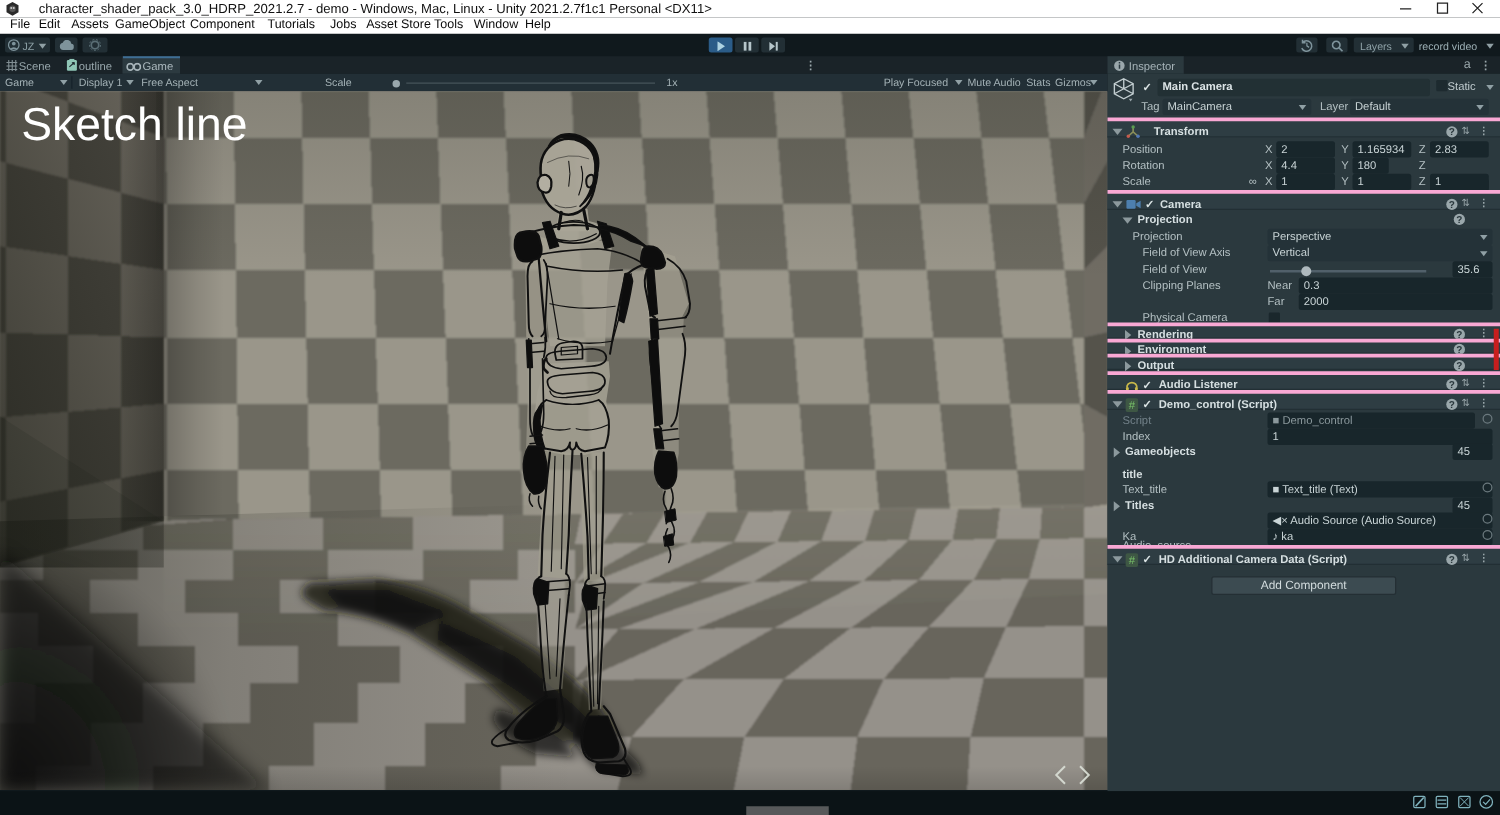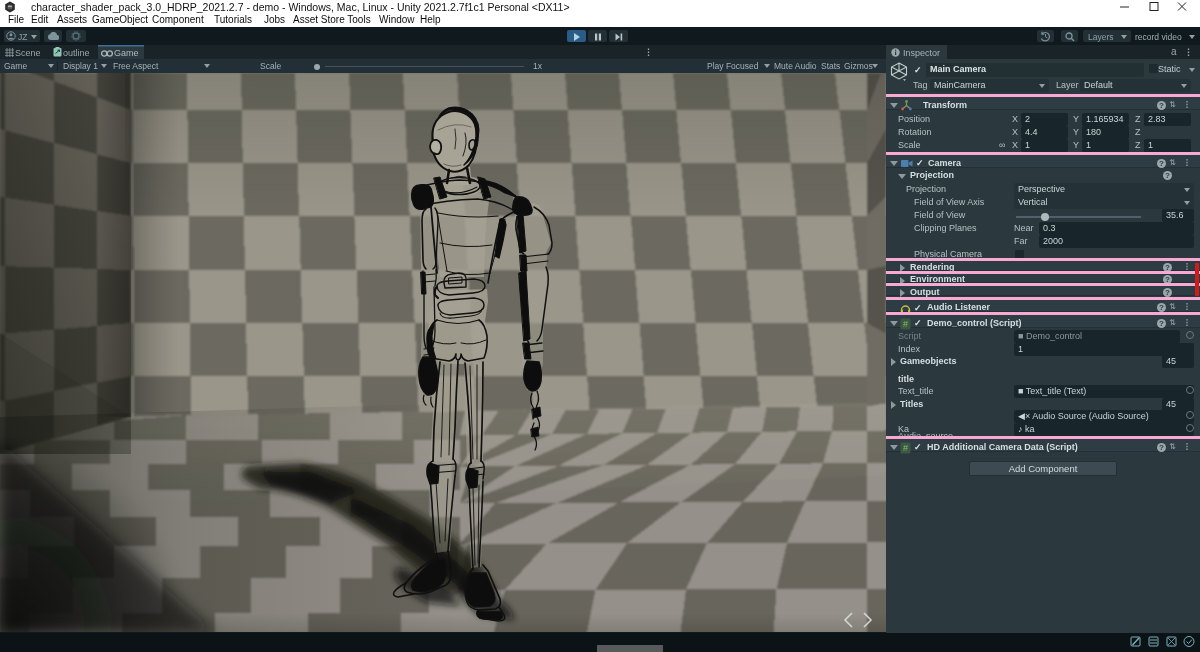--- a/index.html
+++ b/index.html
@@ -507,20 +507,21 @@
 <path d="M477 538 Q475 544 482 546 L499 547 Q505 546 501 539 Z" fill="#0d0d0d" stroke-width="1"></path>
 </g>
 
 <rect x="0" y="540" width="886" height="19" fill="url(#botdark)"></rect>
 
 <g stroke="#d7dcd3" stroke-width="1.6" fill="none" opacity="0.95">
 <path d="M852 540 l-7 7 l7 7"></path>
           <path d="M864 540 l7 7 l-7 7"></path>
 </g>
 </svg>
+<div id="sketchtext">Sketch line</div>
 </div>
 
 <div class="abs" id="inspector">
 
   <svg class="abs" style="left:4px;top:3px" width="18" height="20" viewBox="0 0 18 20">
         <path d="M9 1 L16.5 5 L16.5 13 L9 17 L1.5 13 L1.5 5 Z M9 1 L9 9 M9 9 L16.5 13 M9 9 L1.5 13 M1.5 5 L9 9 L16.5 5" fill="none" stroke="#c2cdd0" stroke-width="1.1"></path>
         <path d="M13 17 l3 0 l-1.5 2.2 z" fill="#9aa7ab"></path>
       </svg>
   <span class="check" style="left:28px;top:6px">✓</span>
   <div class="fld" style="left:40px;top:4px;width:218px;height:14px;background:#223034"><b style="color:#dce4e6">Main Camera</b></div>
@@ -550,21 +551,21 @@
   <span class="lbl" style="left:126px;top:55px">X</span>
       <div class="fld" style="left:135px;top:54px;width:47px;height:13px">2</div>
   <span class="lbl" style="left:187px;top:55px">Y</span>
       <div class="fld" style="left:196px;top:54px;width:47px;height:13px">1.165934</div>
   <span class="lbl" style="left:249px;top:55px">Z</span>
       <div class="fld" style="left:258px;top:54px;width:47px;height:13px">2.83</div>
   <span class="lbl" style="left:12px;top:68px">Rotation</span>
   <span class="lbl" style="left:126px;top:68px">X</span>
       <div class="fld" style="left:135px;top:67px;width:47px;height:13px">4.4</div>
   <span class="lbl" style="left:187px;top:68px">Y</span>
-      <div class="fld" style="left:196px;top:67px;width:47px;height:13px">180</div>
+      <div class="fld" style="left:196px;top:67px;width:29px;height:13px">180</div>
   <span class="lbl" style="left:249px;top:68px">Z</span>
       <div class="fld" style="left:258px;top:84px;width:47px;height:13px">0.002</div>
   <span class="lbl" style="left:12px;top:81px">Scale</span>
   <span class="lbl" style="left:113px;top:81px">∞</span>
   <span class="lbl" style="left:126px;top:81px">X</span>
       <div class="fld" style="left:135px;top:80px;width:47px;height:13px">1</div>
   <span class="lbl" style="left:187px;top:81px">Y</span>
       <div class="fld" style="left:196px;top:80px;width:47px;height:13px">1</div>
   <span class="lbl" style="left:249px;top:81px">Z</span>
       <div class="fld" style="left:258px;top:80px;width:47px;height:13px">1</div>

